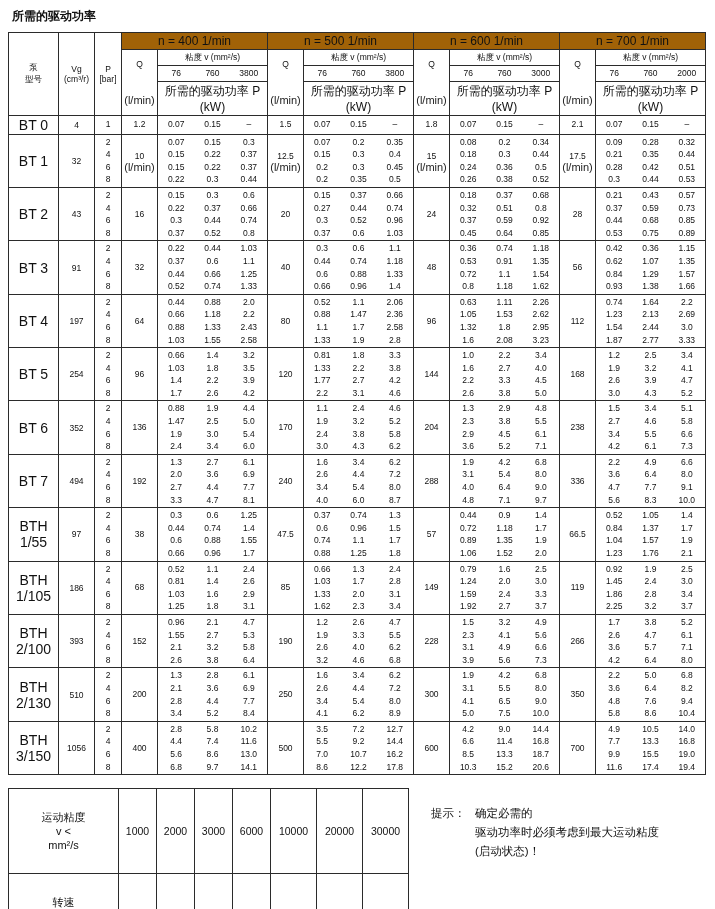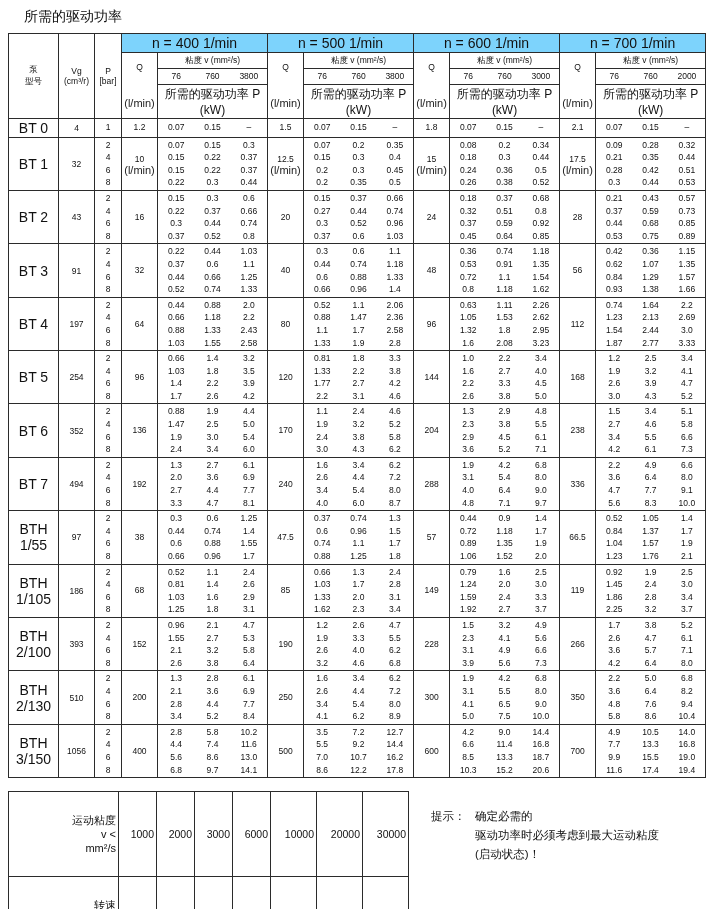--- a/index.html
+++ b/index.html
@@ -1,41 +1,41 @@
 <!DOCTYPE html>
 <html><head>
 <meta charset="utf-8">
 <style>
   html,body{margin:0;padding:0;background:#ffffff;}
   body{
     width:715px;height:909px;box-sizing:border-box;padding:6px 8px;
     font-family:"Liberation Sans","DejaVu Sans",sans-serif;color:#111;
     -webkit-font-smoothing:antialiased;
   }
-  .title{font-size:14px;font-weight:normal;margin:2px 0 7px 16px;}
+  .title{font-size:12px;font-weight:bold;margin:2px 0 7px 4px;}
 
   
   table.main{border-collapse:collapse;table-layout:fixed;width:697px;font-size:8.5px;}
   table.main th,table.main td{border:1px solid #2b2b2b;padding:1px 0;text-align:center;vertical-align:middle;}
   table.main th{font-weight:normal;}
   .pre{white-space:pre-line;}
-  .group-title{background:#7dd3fc;font-weight:bold;font-size:14px;height:13px;}
+  .group-title{background:#a16207;font-weight:bold;font-size:12px;height:13px;}
   .visc-label{height:13px;}
   .visc-head{height:11px;}
   .power-head{height:20px;font-size:12px;margin-top:12px;}
   .q-head-inner{height:46px;display:flex;flex-direction:column;justify-content:space-between;align-items:center;padding:1px 0;}
   .visc-grid{display:grid;grid-template-columns:1fr 1fr 1fr;}
   .ln{line-height:12.6px;}
   .q-unit{font-size:11px;line-height:9px;color:#222;}
   .model{font-size:14px;}
 
   
   .bottom{display:flex;align-items:flex-start;margin-top:13px;}
   table.visc{border-collapse:collapse;table-layout:fixed;width:400px;font-size:11px;}
-  table.visc td{border:1px solid #2b2b2b;text-align:right;vertical-align:middle;height:46px;padding:19px 2px;}
+  table.visc td{border:1px solid #2b2b2b;text-align:center;vertical-align:middle;height:46px;padding:19px 2px;}
   .vlabel{line-height:14px;font-size:11px;}
   .vval{font-size:10.5px;}
 
   .notes{margin-left:22px;width:285px;font-size:11.5px;line-height:19px;}
   .flow-note{white-space:pre-line;}
   .tip{display:flex;margin-top:16px;}
   .tip-label{flex:0 0 44px;}
   .tip-text{white-space:pre-line;flex:1;}
 </style>
 </head>

